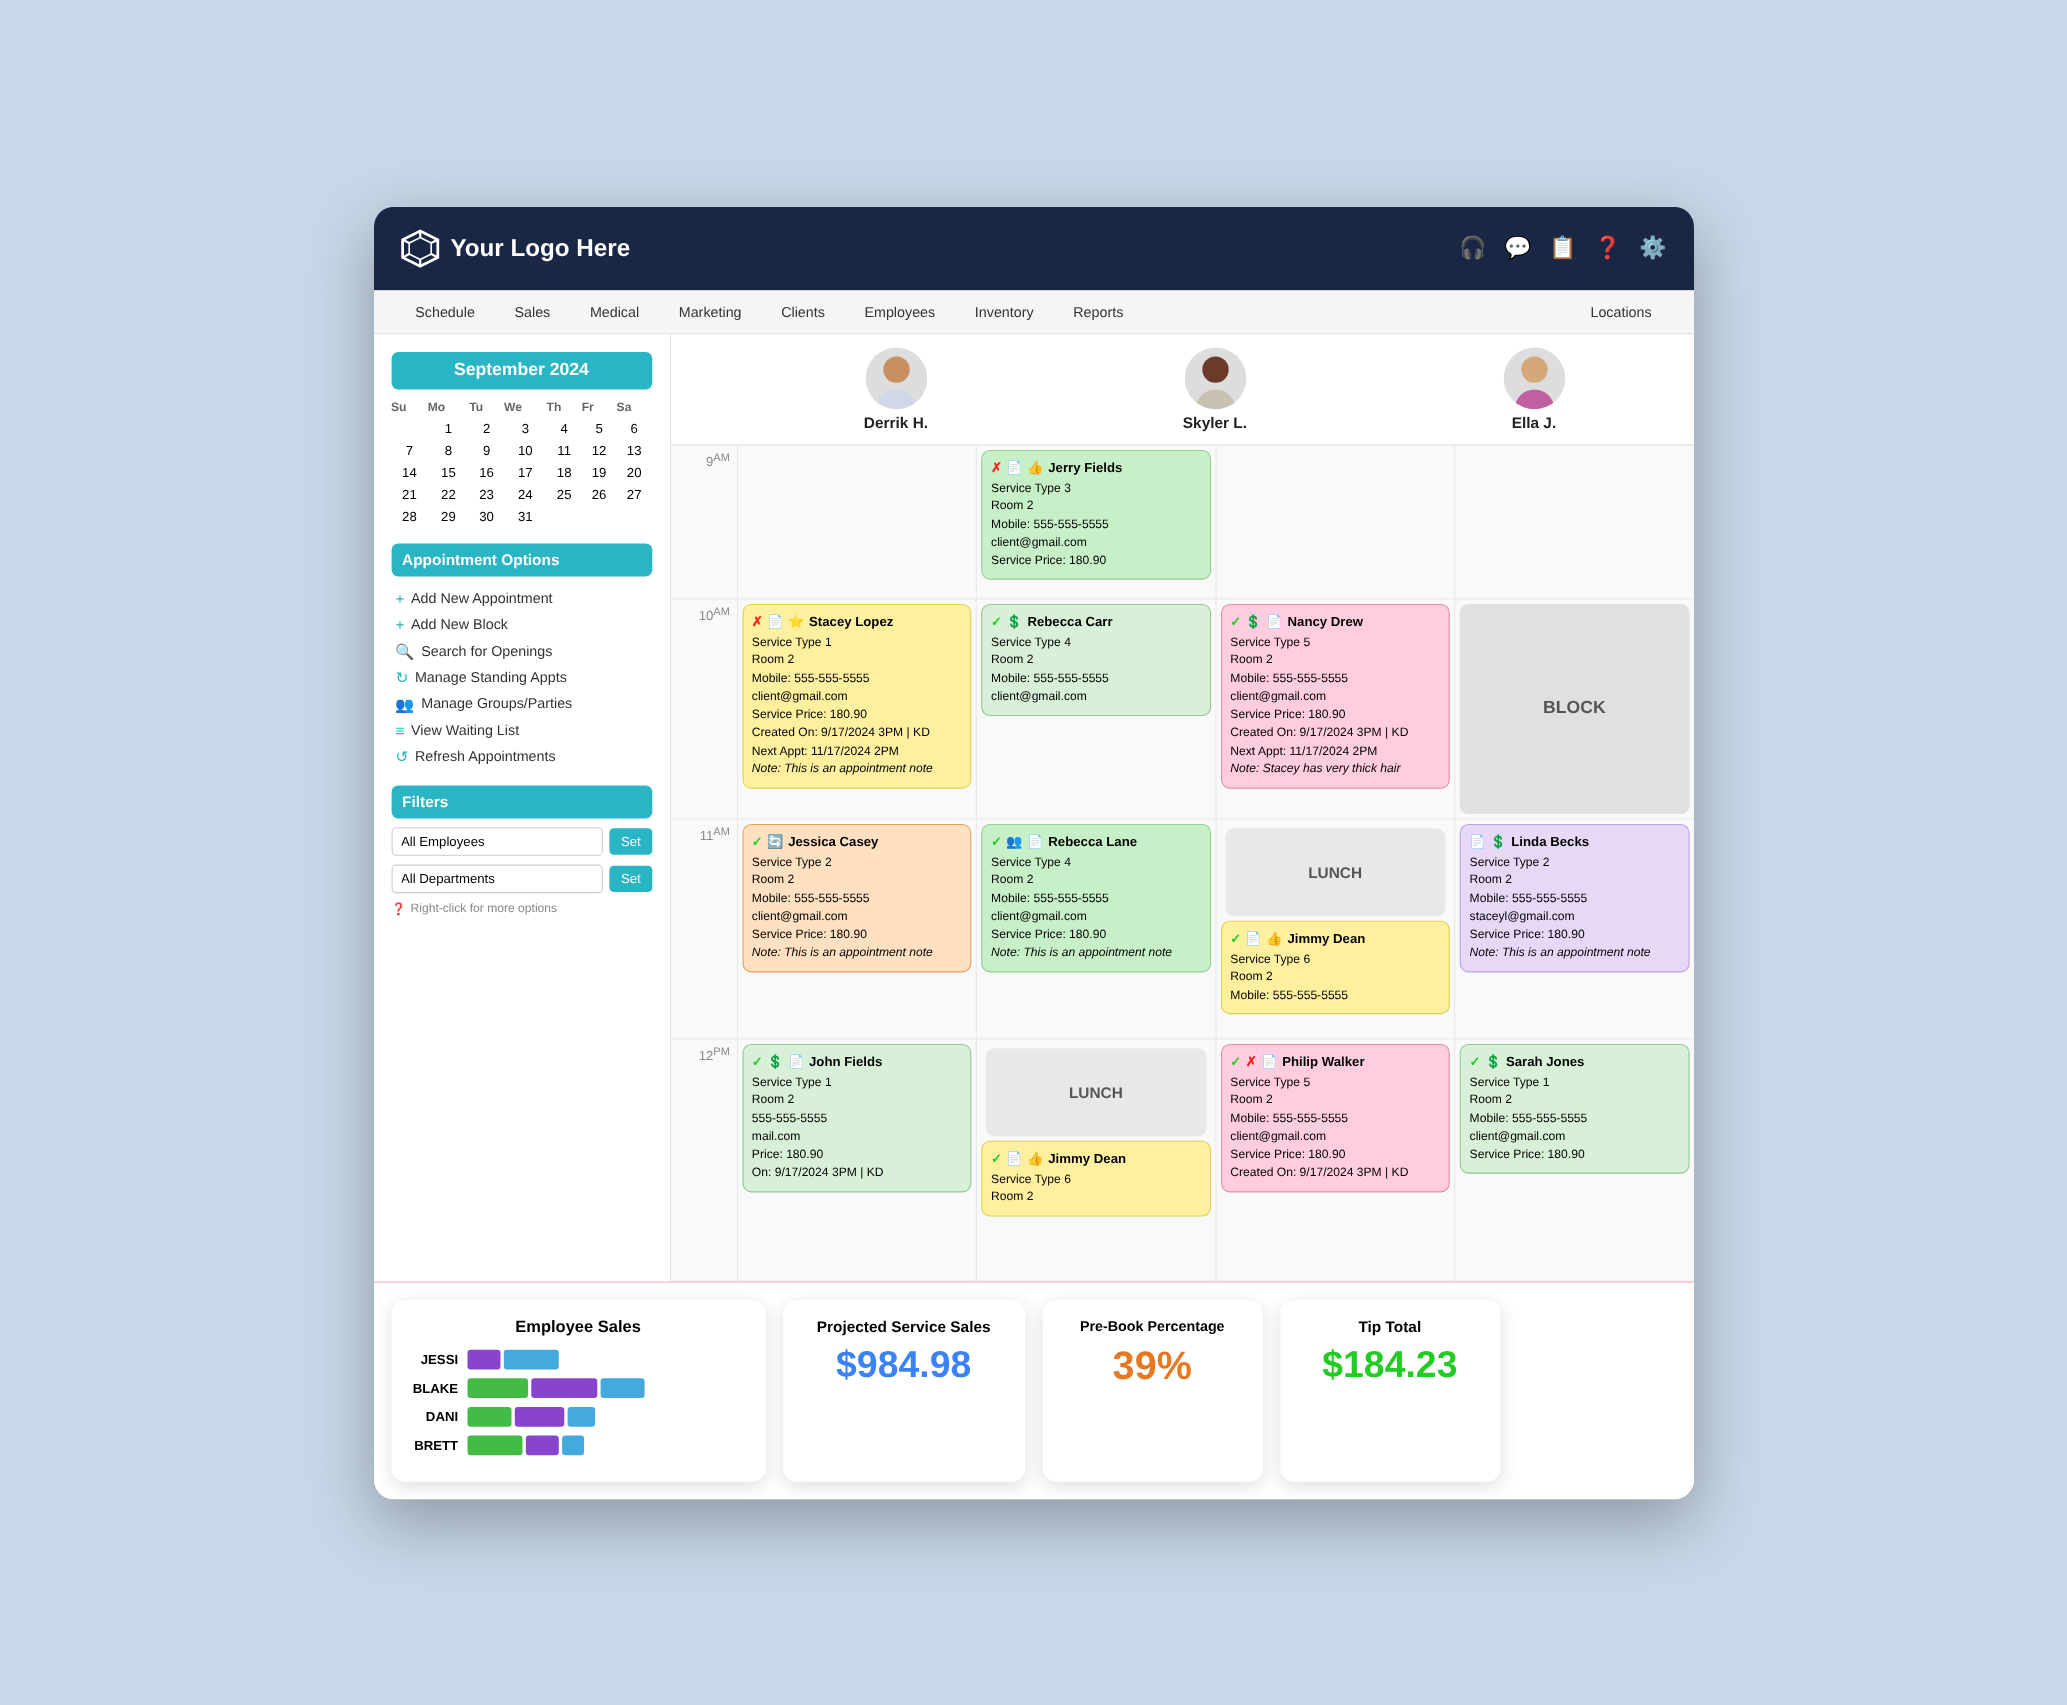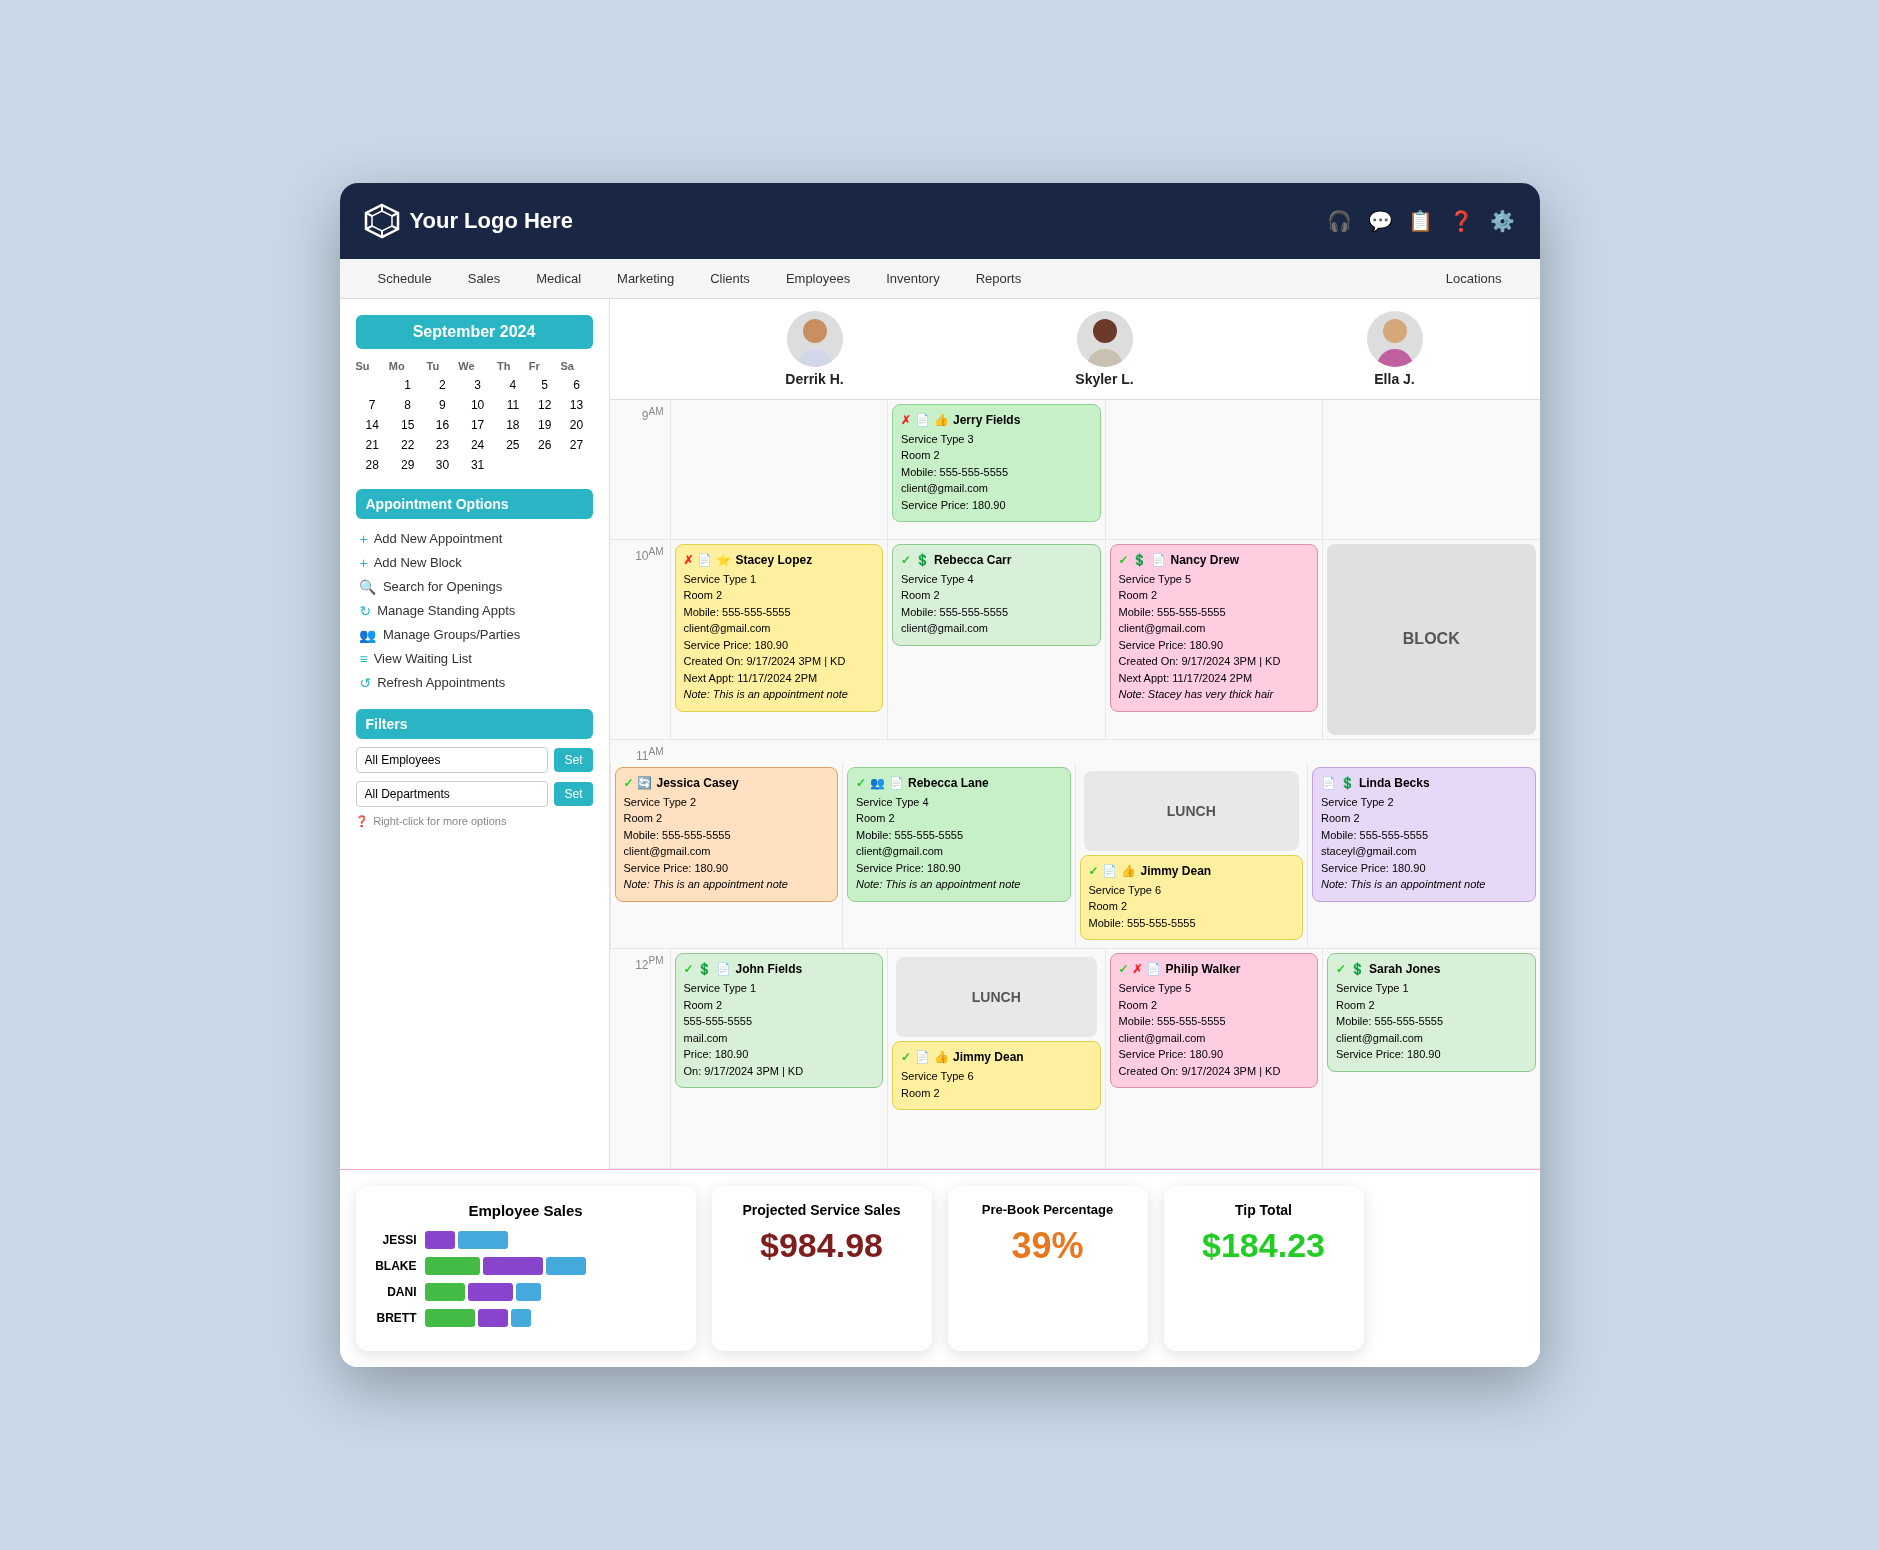--- a/index.html
+++ b/index.html
@@ -343,21 +343,21 @@
     .projected-panel {
       min-width: 220px;
     }
     .proj-title {
       font-weight: bold;
       font-size: 14px;
       text-align: center;
       margin-bottom: 8px;
     }
     .proj-amount {
-      color: #7f1d1d;
+      color: #3b82f6;
       font-size: 34px;
       font-weight: bold;
       text-align: center;
     }
     .prebook-panel {
       min-width: 200px;
       text-align: center;
     }
     .prebook-title {
       font-weight: bold;
@@ -634,21 +634,21 @@
                   <span class="note">Note: Stacey has very thick hair</span>
                 </div>
               </div>
             </div>
             <div class="cell">
               <div class="block-cell">BLOCK</div>
             </div>
           </div>
         </div>
 
-        <div class="time-row" style="min-height:200px;flex-direction:column;">
+        <div class="time-row" style="min-height:200px;">
           <div class="time-label">11<sup>AM</sup></div>
           <div class="cells-row">
             <div class="cell">
               <div class="appt-card card-orange">
                 <div class="card-header">
                   <span class="badge badge-check">✓</span>
                   <span class="badge">🔄</span>
                   <span>Jessica Casey</span>
                 </div>
                 <div class="card-body">

